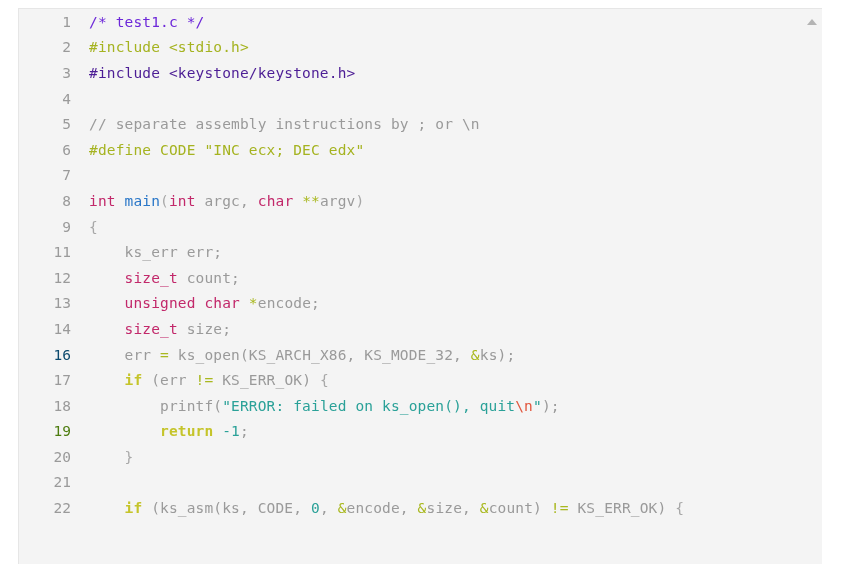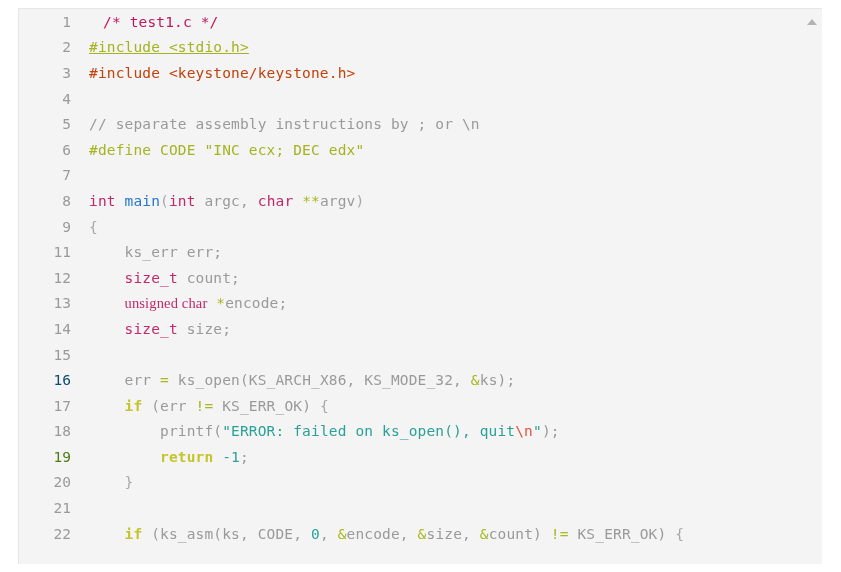--- a/index.html
+++ b/index.html
@@ -95,29 +95,29 @@
 </style>
 </head>
 <body>
 
 <div id="code-viewer" style="background: rgb(244, 244, 244); border-color: rgb(230, 230, 230);">
 
   <table id="code-table">
     <tbody id="code-body">
         <tr>
           <td class="ln" style="color: rgb(154, 154, 154);">1</td>
-          <td class="code"><span class="tok-comment" style="color: #be185d; margin-left: 14px;">/* test1.c */</span></td>
+          <td class="code"><span class="tok-comment" style="color: #6d28d9;">/* test1.c */</span></td>
         </tr>
         <tr>
           <td class="ln" style="color: rgb(154, 154, 154);">2</td>
-          <td class="code"><span class="tok-pre" style="color: rgb(165, 179, 32); text-decoration: underline;">#include &lt;stdio.h&gt;</span></td>
+          <td class="code"><span class="tok-pre" style="color: rgb(165, 179, 32);">#include &lt;stdio.h&gt;</span></td>
         </tr>
         <tr>
           <td class="ln" style="color: rgb(154, 154, 154);">3</td>
-          <td class="code"><span class="tok-pre" style="color: #c2410c;">#include &lt;keystone/keystone.h&gt;</span></td>
+          <td class="code"><span class="tok-pre" style="color: #4c1d95;">#include &lt;keystone/keystone.h&gt;</span></td>
         </tr>
         <tr>
           <td class="ln" style="color: rgb(154, 154, 154);">4</td>
           <td class="code"><span class="tok-plain" style="color: rgb(154, 154, 154);"></span></td>
         </tr>
         <tr>
           <td class="ln" style="color: rgb(154, 154, 154);">5</td>
           <td class="code"><span class="tok-comment" style="color: rgb(154, 154, 154);">// separate assembly instructions by ; or \n</span></td>
         </tr>
         <tr>
@@ -139,29 +139,25 @@
         <tr>
           <td class="ln" style="color: rgb(154, 154, 154);">11</td>
           <td class="code"><span class="tok-plain" style="color: rgb(154, 154, 154);">    ks_err err;</span></td>
         </tr>
         <tr>
           <td class="ln" style="color: rgb(154, 154, 154); text-align: right;">12</td>
           <td class="code"><span class="tok-plain" style="color: rgb(154, 154, 154);">    </span><span class="tok-kw" style="color: rgb(194, 40, 106);">size_t</span><span class="tok-plain" style="color: rgb(154, 154, 154);"> count;</span></td>
         </tr>
         <tr>
           <td class="ln" style="color: rgb(154, 154, 154);">13</td>
-          <td class="code"><span class="tok-plain" style="color: rgb(154, 154, 154);">    </span><span class="tok-kw" style="color: rgb(194, 40, 106); font-family: Liberation Serif, serif;">unsigned char</span><span class="tok-plain" style="color: rgb(154, 154, 154);"> </span><span class="tok-op" style="color: rgb(169, 184, 31);">*</span><span class="tok-plain" style="color: rgb(154, 154, 154);">encode;</span></td>
+          <td class="code"><span class="tok-plain" style="color: rgb(154, 154, 154);">    </span><span class="tok-kw" style="color: rgb(194, 40, 106);">unsigned char</span><span class="tok-plain" style="color: rgb(154, 154, 154);"> </span><span class="tok-op" style="color: rgb(169, 184, 31);">*</span><span class="tok-plain" style="color: rgb(154, 154, 154);">encode;</span></td>
         </tr>
         <tr>
           <td class="ln" style="color: rgb(154, 154, 154);">14</td>
           <td class="code"><span class="tok-plain" style="color: rgb(154, 154, 154);">    </span><span class="tok-kw" style="color: rgb(194, 40, 106);">size_t</span><span class="tok-plain" style="color: rgb(154, 154, 154);"> size;</span></td>
-        </tr>
-        <tr>
-          <td class="ln" style="color: rgb(154, 154, 154);">15</td>
-          <td class="code"><span class="tok-plain" style="color: rgb(154, 154, 154);"></span></td>
         </tr>
         <tr>
           <td class="ln" style="color: #0c4a6e;">16</td>
           <td class="code"><span class="tok-plain" style="color: rgb(154, 154, 154);">    err </span><span class="tok-op" style="color: rgb(169, 184, 31);">=</span><span class="tok-plain" style="color: rgb(154, 154, 154);"> ks_open(KS_ARCH_X86, KS_MODE_32, </span><span class="tok-op" style="color: rgb(169, 184, 31);">&amp;</span><span class="tok-plain" style="color: rgb(154, 154, 154);">ks);</span></td>
         </tr>
         <tr>
           <td class="ln" style="color: rgb(154, 154, 154);">17</td>
           <td class="code"><span class="tok-plain" style="color: rgb(154, 154, 154);">    </span><span class="tok-ctrl" style="color: rgb(197, 196, 42);">if</span><span class="tok-plain" style="color: rgb(154, 154, 154);"> (err </span><span class="tok-op" style="color: rgb(169, 184, 31);">!=</span><span class="tok-plain" style="color: rgb(154, 154, 154);"> KS_ERR_OK) </span><span class="tok-punc">{</span></td>
         </tr>
         <tr>

